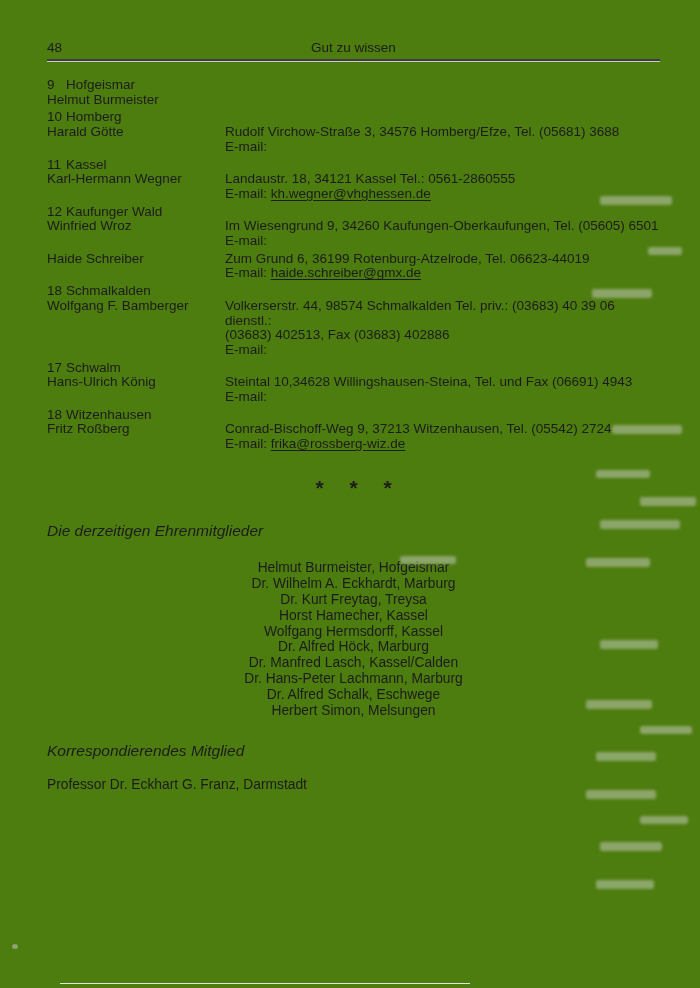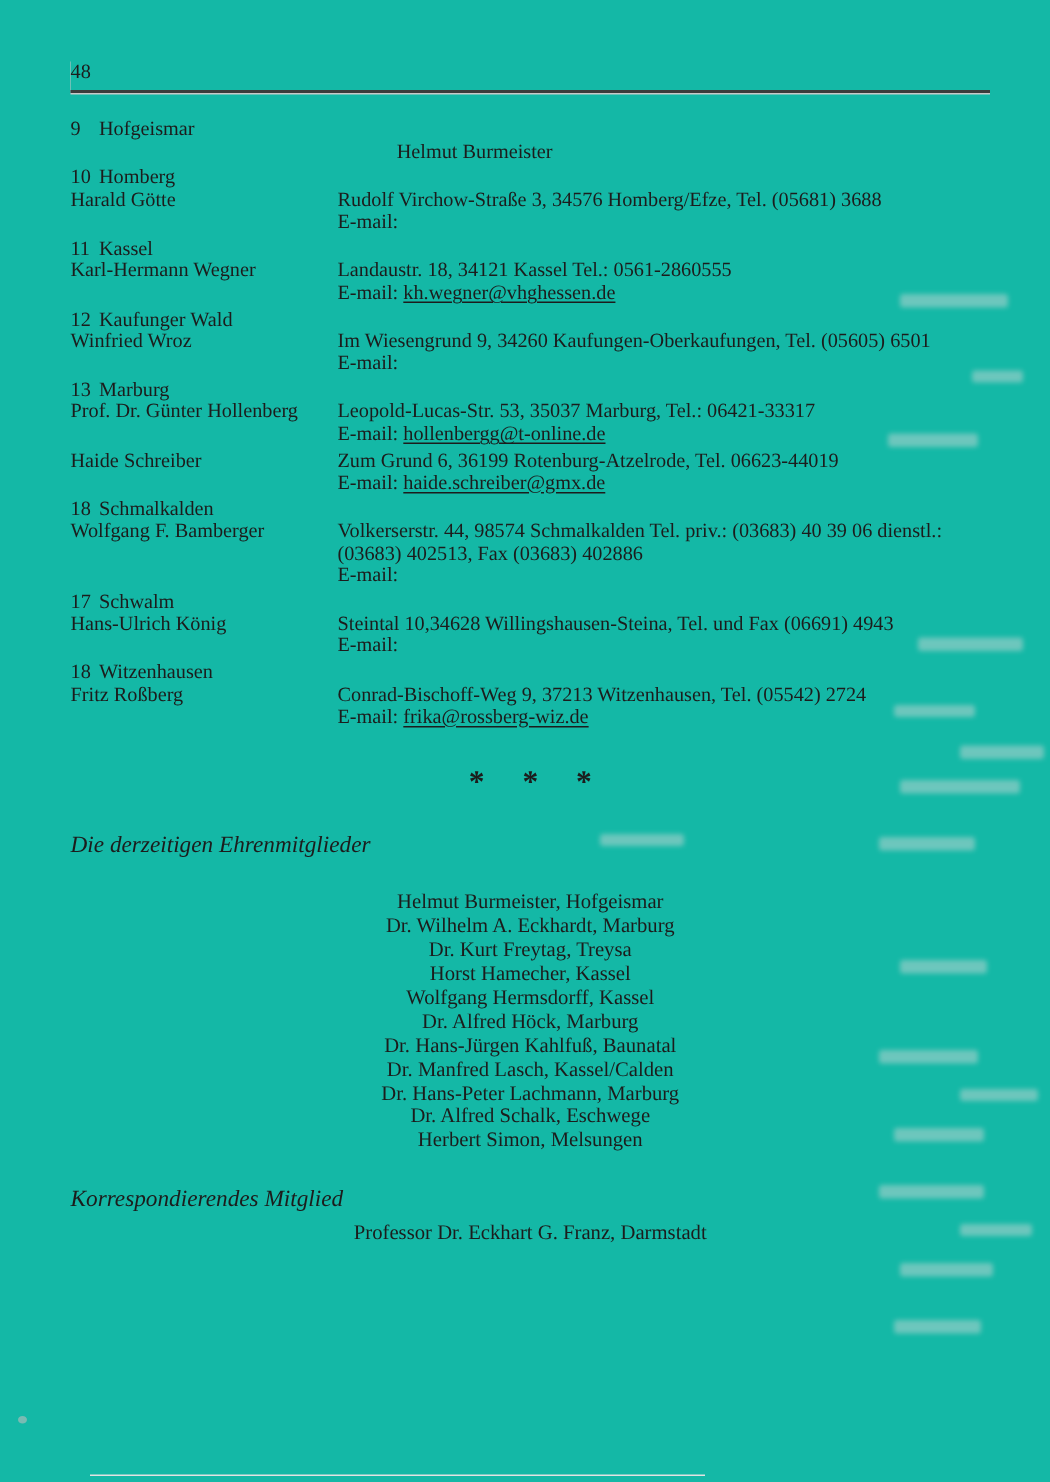--- a/index.html
+++ b/index.html
@@ -1,73 +1,74 @@
 <!DOCTYPE html>
 <html><head>
 <meta charset="utf-8">
 <style>
   html,body { margin:0; padding:0; background:#e9e9e9; }
   .page {
     position:relative; width:700px; height:988px; margin:0 auto;
-    background:#14b8a6; color:#1c1c1c; overflow:hidden;
-    font-family:Liberation Serif, serif;
+    background:#4d7c0f; color:#1c1c1c; overflow:hidden;
+    font-family:Liberation Sans, sans-serif;
   }
   .content { padding:0 40px 0 47px; position:relative; }
 
   
   .hdr {
     position:relative; margin-top:40px; padding-bottom:4px;
     border-bottom:2px solid #3c3c3c;
     box-shadow:0 1px 0 #c9c9c9;
     font-size:13.5px;
   }
   .hdr .pnum { display:inline-block; }
   .hdr .rtitle {
     position:absolute; left:0; right:0; text-align:center;
   }
 
   
   .directory { margin-top:17px; font-size:13.5px; line-height:14.7px; }
   .entry { margin-bottom:3px; }
   .entry-town .num { display:inline-block; width:19px; }
-  .entry-row { display:flex;justify-content:center; }
+  .entry-row { display:flex; }
   .entry-name { width:178px; flex:0 0 178px; }
   .entry-address { flex:1; }
   .email-link { text-decoration:underline; text-underline-offset:2px; color:inherit; cursor:pointer; }
 
   
   .stars {
     text-align:center; font-weight:bold; font-size:21px;
     letter-spacing:10px; margin-top:26px; line-height:20px;
     padding-left:10px; 
   }
   .sec-heading {
     text-align:left; font-style:italic; font-size:15.5px;
     margin:24px 0 0 0; font-weight:normal; line-height:18px;
   }
   .members { text-align:center; font-size:13.8px; line-height:15.9px; margin-top:20px; }
   .corr-heading { margin-top:23px; }
-  .corr-member { text-align:center; font-size:13.8px; margin-top:5px; line-height:16px; }
+  .corr-member { text-align:left; font-size:13.8px; margin-top:17px; line-height:16px; }
 
   
   .artifact {
     position:absolute; background:#d9d9d9; opacity:.45;
     filter:blur(1.6px); border-radius:2px; pointer-events:none;
   }
   .bottom-line { position:absolute; left:60px; top:983px; width:410px; height:1px; background:#e2e2e2; }
   .corner-dot { position:absolute; left:12px; top:944px; width:6px; height:5px; background:#bdbdbd; opacity:.6; border-radius:50%; }
 </style>
 </head>
 <body>
 
 <div class="page">
   <div class="content">
 
     <div class="hdr">
       <span class="pnum">48</span>
+      <span class="rtitle">Gut zu wissen</span>
     </div>
 
     <div class="directory" id="directory">
   <div class="entry">
     <div class="entry-town">
       <span class="num">9</span><span class="town">Hofgeismar</span>
     </div>
     <div class="entry-row">
       <div class="entry-name">Helmut Burmeister</div>
     </div>
@@ -105,32 +106,20 @@
     </div>
     <div class="entry-row">
       <div class="entry-name">Winfried Wroz</div>
       <div class="entry-address">
               <div>Im Wiesengrund 9, 34260 Kaufungen-Oberkaufungen, Tel. (05605) 6501</div>
               <div>E-mail: </div>
             </div>
     </div>
   </div>
 
-  <div class="entry">
-    <div class="entry-town">
-      <span class="num">13</span><span class="town">Marburg</span>
-    </div>
-    <div class="entry-row">
-      <div class="entry-name">Prof. Dr. Günter Hollenberg</div>
-      <div class="entry-address">
-              <div>Leopold-Lucas-Str. 53, 35037 Marburg, Tel.: 06421-33317</div>
-              <div>E-mail: <span class="email-link">hollenbergg@t-online.de</span></div>
-            </div>
-    </div>
-  </div>
 
 
   <div class="entry">
     <div class="entry-row">
       <div class="entry-name">Haide Schreiber</div>
       <div class="entry-address">
               <div>Zum Grund 6, 36199 Rotenburg-Atzelrode, Tel. 06623-44019</div>
               <div>E-mail: <span class="email-link">haide.schreiber@gmx.de</span></div>
             </div>
     </div>
@@ -181,21 +170,20 @@
 
     <div>
       <h2 class="sec-heading">Die derzeitigen Ehrenmitglieder</h2>
       <div class="members" id="members">
           <div>Helmut Burmeister, Hofgeismar</div>
           <div>Dr. Wilhelm A. Eckhardt, Marburg</div>
           <div>Dr. Kurt Freytag, Treysa</div>
           <div>Horst Hamecher, Kassel</div>
           <div>Wolfgang Hermsdorff, Kassel</div>
           <div>Dr. Alfred Höck, Marburg</div>
-          <div>Dr. Hans-Jürgen Kahlfuß, Baunatal</div>
           <div>Dr. Manfred Lasch, Kassel/Calden</div>
           <div>Dr. Hans-Peter Lachmann, Marburg</div>
           <div>Dr. Alfred Schalk, Eschwege</div>
           <div>Herbert Simon, Melsungen</div>
         </div>
     </div>
 
     <div>
       <h2 class="sec-heading corr-heading">Korrespondierendes Mitglied</h2>
       <div class="corr-member">Professor Dr. Eckhart G. Franz, Darmstadt</div>

